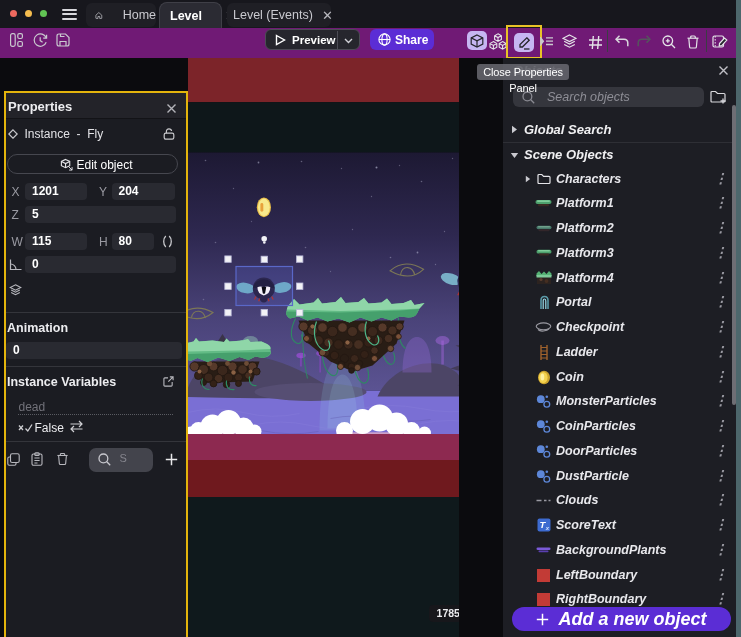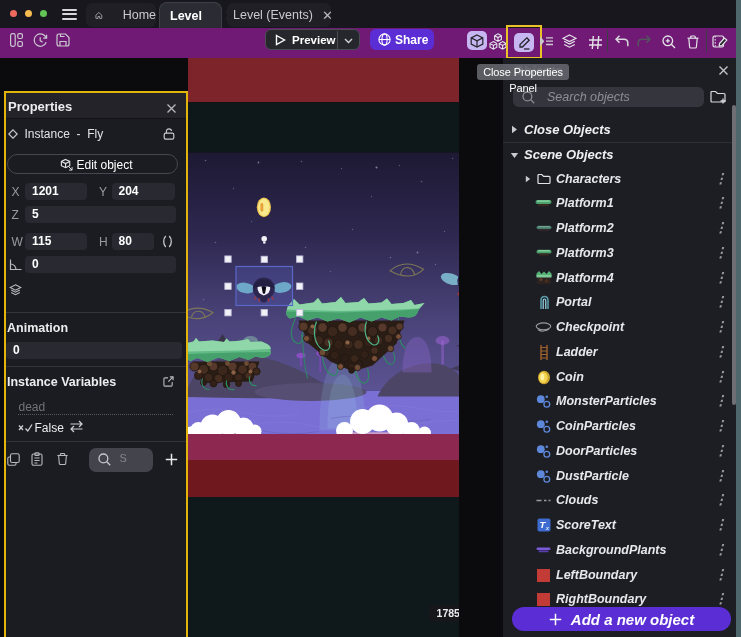--- a/index.html
+++ b/index.html
@@ -34,21 +34,21 @@
 .lrow { position:absolute; font-size:12px; color:#9a9aa2; }
 .inp { position:absolute; background:#292a31; border-radius:4px; color:#fff; font-size:12px; font-weight:bold; line-height:17px; padding-left:7px; height:17px; }
 .sect { position:absolute; font-size:12.5px; font-weight:bold; color:#ececef; }
 .divl { position:absolute; left:0; width:100%; height:1px; background:#34353b; }
 
 
 #rpanel { position:absolute; left:503px; top:57.5px; width:232.5px; height:579.5px; background:#1d1e24;font-style:italic; }
 .orow { position:absolute; left:0; width:100%; height:24.75px; }
 .orow .nm { position:absolute; left:53px; top:5px; font-size:12.5px; font-weight:bold; color:#e8e8ec; }
 .orow .dots { position:absolute; left:211px; top:5px; color:#9a9aa2; font-size:13.5px; line-height:14px; text-align:center; width:8px; font-weight:bold; }
-#addbtn { position:absolute; left:9px; top:549.5px; width:219px; height:24px; background:#5b2dd5; border-radius:12px; color:#fff; font-size:15px; font-weight:bold; display:flex; align-items:center; justify-content:center; }
+#addbtn { position:absolute; left:9px; top:549.5px; width:219px; height:24px; background:#5b2dd5; border-radius:12px; color:#fff; font-size:18px; font-weight:bold; display:flex; align-items:center; justify-content:center; }
 #tealstrip { position:absolute; left:735.5px; top:0; width:5.5px; height:637px; background:#4d676c; }
 
 #tooltip { position:absolute; left:477px; top:63.5px; width:92px; height:16.5px; z-index:5; background:rgba(102,102,110,0.88); border-radius:3px; color:#fff; font-size:11px; text-align:center; line-height:16.5px; letter-spacing:-0.1px; }
 </style>
 </head>
 <body>
 <div id="app">
 
 <div id="tabbar">
   <div class="light" style="left:10px; background:#ee6a5f;"></div>
@@ -580,21 +580,21 @@
     <span class="abs" style="left:34px; top:3px; font-size:12.5px; color:#8e8e96;">Search objects</span>
   </div>
   <svg class="abs" style="left:207px; top:31px;" width="17" height="16" viewBox="0 0 17 16" fill="none" stroke="#d8d8dc" stroke-width="1.2">
     <path d="M1 3.5 Q1 2.5 2 2.5 H5.5 L7.5 4.5 H14 Q15 4.5 15 5.5 V12 Q15 13 14 13 H2 Q1 13 1 12 Z"></path>
     <path d="M13 9.5 V14.5 M10.5 12 H15.5" stroke-width="1.3"></path>
   </svg>
 
   <svg class="abs" style="left:7.7px; top:67.5px;" width="7" height="9" viewBox="0 0 7 9">
         <path d="M1 0.8 L6 4.5 L1 8.2 Z" fill="#c9c9cf"></path>
       </svg>
-  <div class="abs" style="left:21px; top:64px; font-size:13px; font-weight:bold; color:#f0f0f2;">Close Objects</div>
+  <div class="abs" style="left:21px; top:64px; font-size:13px; font-weight:bold; color:#f0f0f2;">Global Search</div>
   <div class="divl" style="top:84.2px; background:#2e2f35;"></div>
   <svg class="abs" style="left:6.7px; top:94.5px;" width="9" height="7" viewBox="0 0 9 7">
         <path d="M0.8 1 L4.5 6 L8.2 1 Z" fill="#c9c9cf"></path>
       </svg>
   <div class="abs" style="left:21px; top:89.5px; font-size:13px; font-weight:bold; color:#f0f0f2;">Scene Objects</div>
 
   <div class="orow" style="top:109.2px;">
     <svg class="abs" style="left:22px; top:8.5px;" width="6" height="8" viewBox="0 0 6 8">
           <path d="M0.8 0.8 L5.2 4 L0.8 7.2 Z" fill="#c9c9cf"></path>
         </svg>

